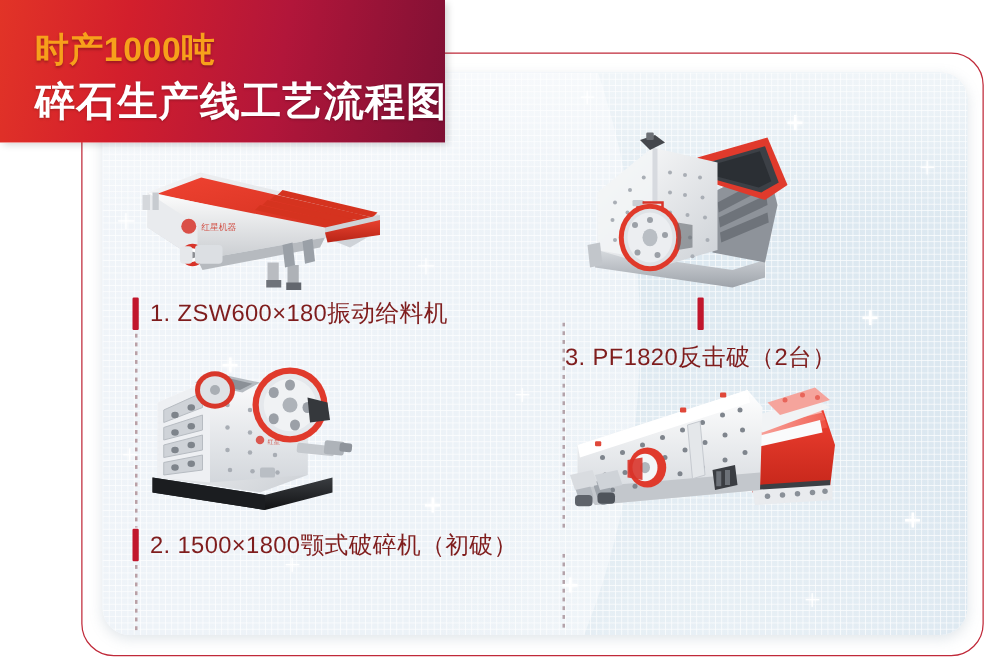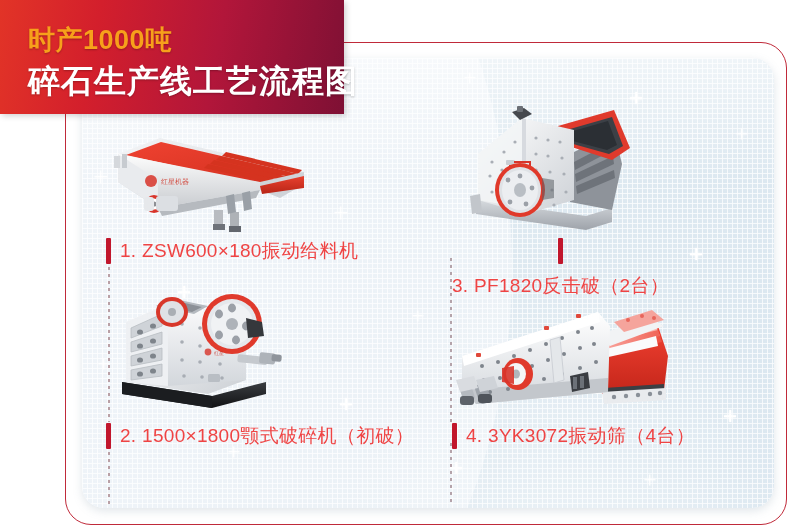--- a/index.html
+++ b/index.html
@@ -63,41 +63,42 @@
   }
   .spark::before{width:1.5px;height:100%;}
   .spark::after{height:1.5px;width:100%;}
 
   
   .banner{
     position:absolute;left:0;top:0;width:344px;height:114px;
     background:linear-gradient(100deg,#e23427 0%,#d31f2c 28%,#b2163a 62%,#7e1034 100%);
     box-shadow:2px 2px 6px rgba(0,0,0,.18);
     z-index:6;
+    padding-left:12px;
   }
   .banner .t1{
     position:absolute;left:28px;top:22px;
     font-size:27px;font-weight:bold;letter-spacing:.5px;
     color:#f7a01b;white-space:nowrap;
     text-shadow:0 1px 2px rgba(0,0,0,.25);
   }
   .banner .t2{
     position:absolute;left:28px;top:60px;
     font-size:32px;font-weight:bold;letter-spacing:1px;
     color:#ffffff;white-space:nowrap;
     text-shadow:0 1px 2px rgba(0,0,0,.25);
   }
   .label{
     position:absolute;display:flex;align-items:center;gap:9px;white-space:nowrap;
   }
   .label .bar{
     width:5px;height:26px;background:#c1162c;border-radius:1px;flex:0 0 auto;
   }
   .label .txt{
-    font-size:19px;color:#ef4444;font-weight:500;letter-spacing:.3px;
+    font-size:19px;color:#7f1d1d;font-weight:500;letter-spacing:.3px;
   }
   .dotline{
     position:absolute;width:2px;
     background-image:linear-gradient(to bottom,#b9a0a6 0 3px,transparent 3px 7px);
     background-size:2px 7px;
   }
 
   
   .art{position:absolute;}
 
@@ -490,23 +491,19 @@
       <rect x="26" y="102" width="14" height="9" rx="3" fill="#4f545b"></rect>
     </g>
 
     <g fill="#e0483a">
       <rect x="24" y="61" width="5" height="4" rx="1"></rect>
       <rect x="92" y="34" width="5" height="4" rx="1"></rect>
       <rect x="124" y="22" width="5" height="4" rx="1"></rect>
     </g>
   </svg>
 
-  <div class="label" style="left:452px;top:423px;">
-    <span class="bar"></span>
-    <span class="txt">4. 3YK3072振动筛（4台）</span>
-  </div>
 
   <div class="banner">
     <div class="t1">时产1000吨</div>
     <div class="t2">碎石生产线工艺流程图</div>
   </div>
 
 </div>
 
 </body></html>

